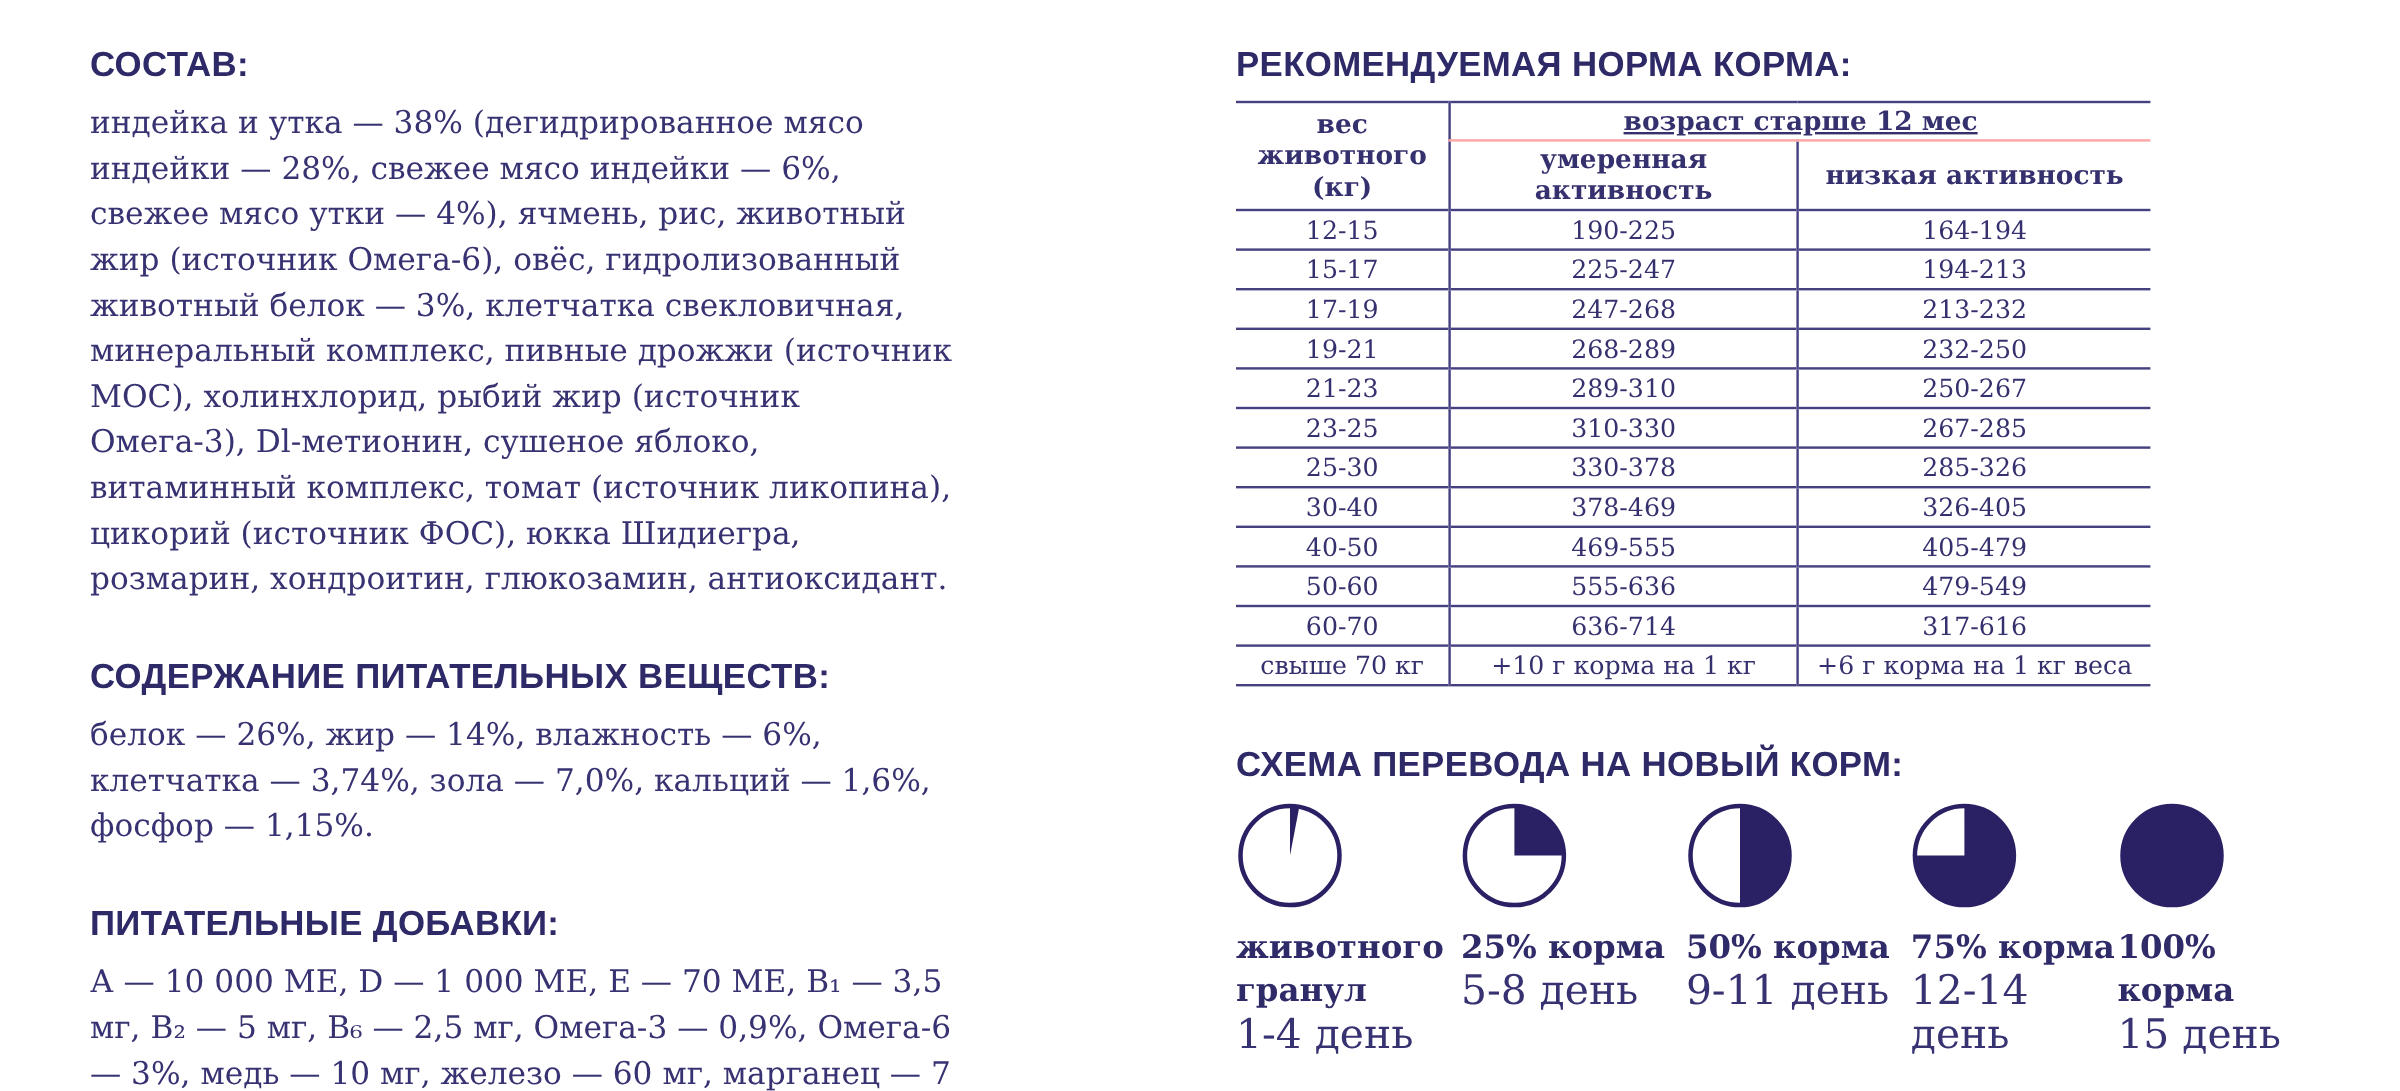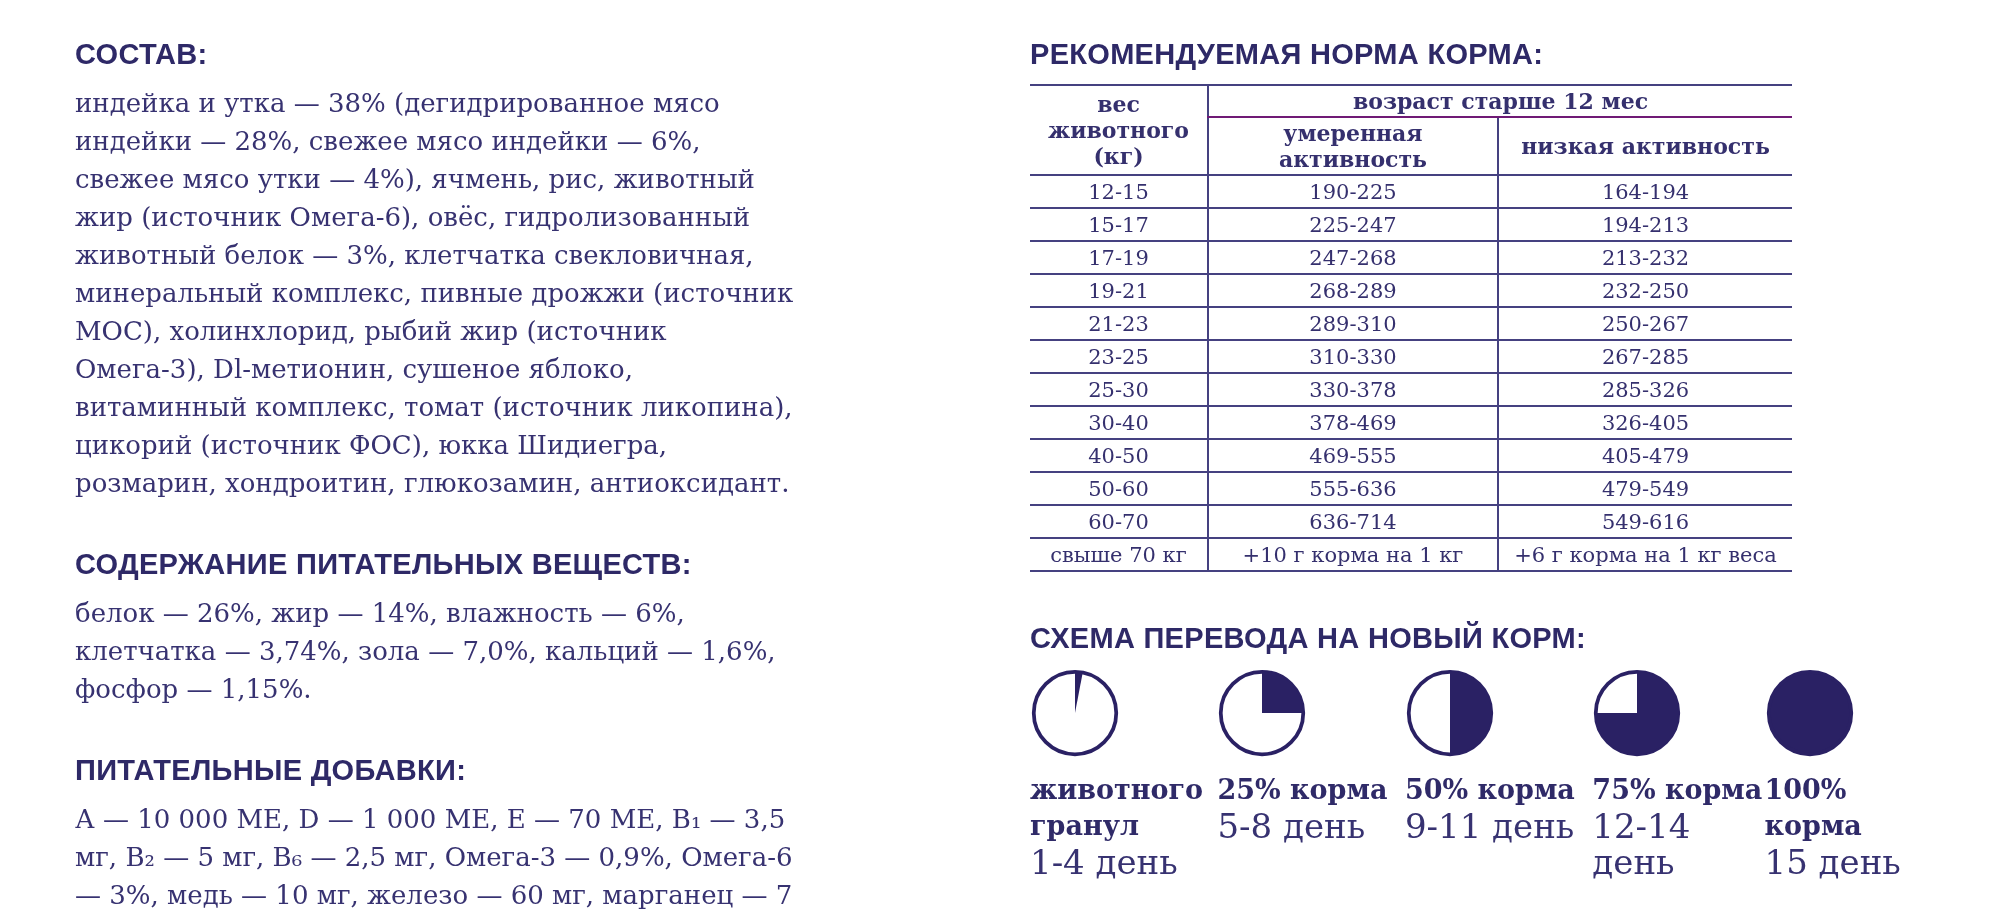--- a/index.html
+++ b/index.html
@@ -13,21 +13,21 @@
   .col-left section{margin-bottom:46px;}
   .col-left section:last-child{margin-bottom:0;}
   .col-right{position:absolute;left:1030px;top:38px;width:915px;}
 
   
   table.feed{border-collapse:collapse;width:762px;table-layout:fixed;
              font-size:21px;color:#35306e;margin-bottom:50px;}
   table.feed th, table.feed td{padding:2px 6px;text-align:center;vertical-align:middle;}
   table.feed thead tr.r1{border-top:2px solid #454180;}
   table.feed th{font-weight:700;font-size:22px;line-height:26px;}
-  table.feed th.age{border-bottom:2px solid #701a75;}
+  table.feed th.age{border-bottom:2px solid #fca5a5;text-decoration:underline;}
   table.feed th.vline, table.feed td.vline{border-left:2px solid #454180;}
   table.feed tbody tr{border-top:2px solid #454180;}
   table.feed tbody tr:last-child{border-bottom:2px solid #454180;}
   table.feed tbody td{height:27px;font-size:21px;}
   col.c-weight{width:178px;} col.c-mod{width:290px;} col.c-low{width:294px;}
 
   
   .pies{display:flex;align-items:flex-start;margin-top:6px;}
   .pie-step{width:196px;}
   .pie-step:nth-child(4){width:180px;}
@@ -123,21 +123,21 @@
             <td class="vline">405-479</td>
           </tr>
           <tr>
             <td>50-60</td>
             <td class="vline">555-636</td>
             <td class="vline">479-549</td>
           </tr>
           <tr>
             <td>60-70</td>
             <td class="vline">636-714</td>
-            <td class="vline">549-616</td>
+            <td class="vline">317-616</td>
           </tr>
           <tr>
             <td>свыше 70 кг</td>
             <td class="vline">+10 г корма на 1 кг</td>
             <td class="vline">+6 г корма на 1 кг веса</td>
           </tr>
         </tbody>
     </table>
 
     <h2>СХЕМА ПЕРЕВОДА НА НОВЫЙ КОРМ:</h2>

